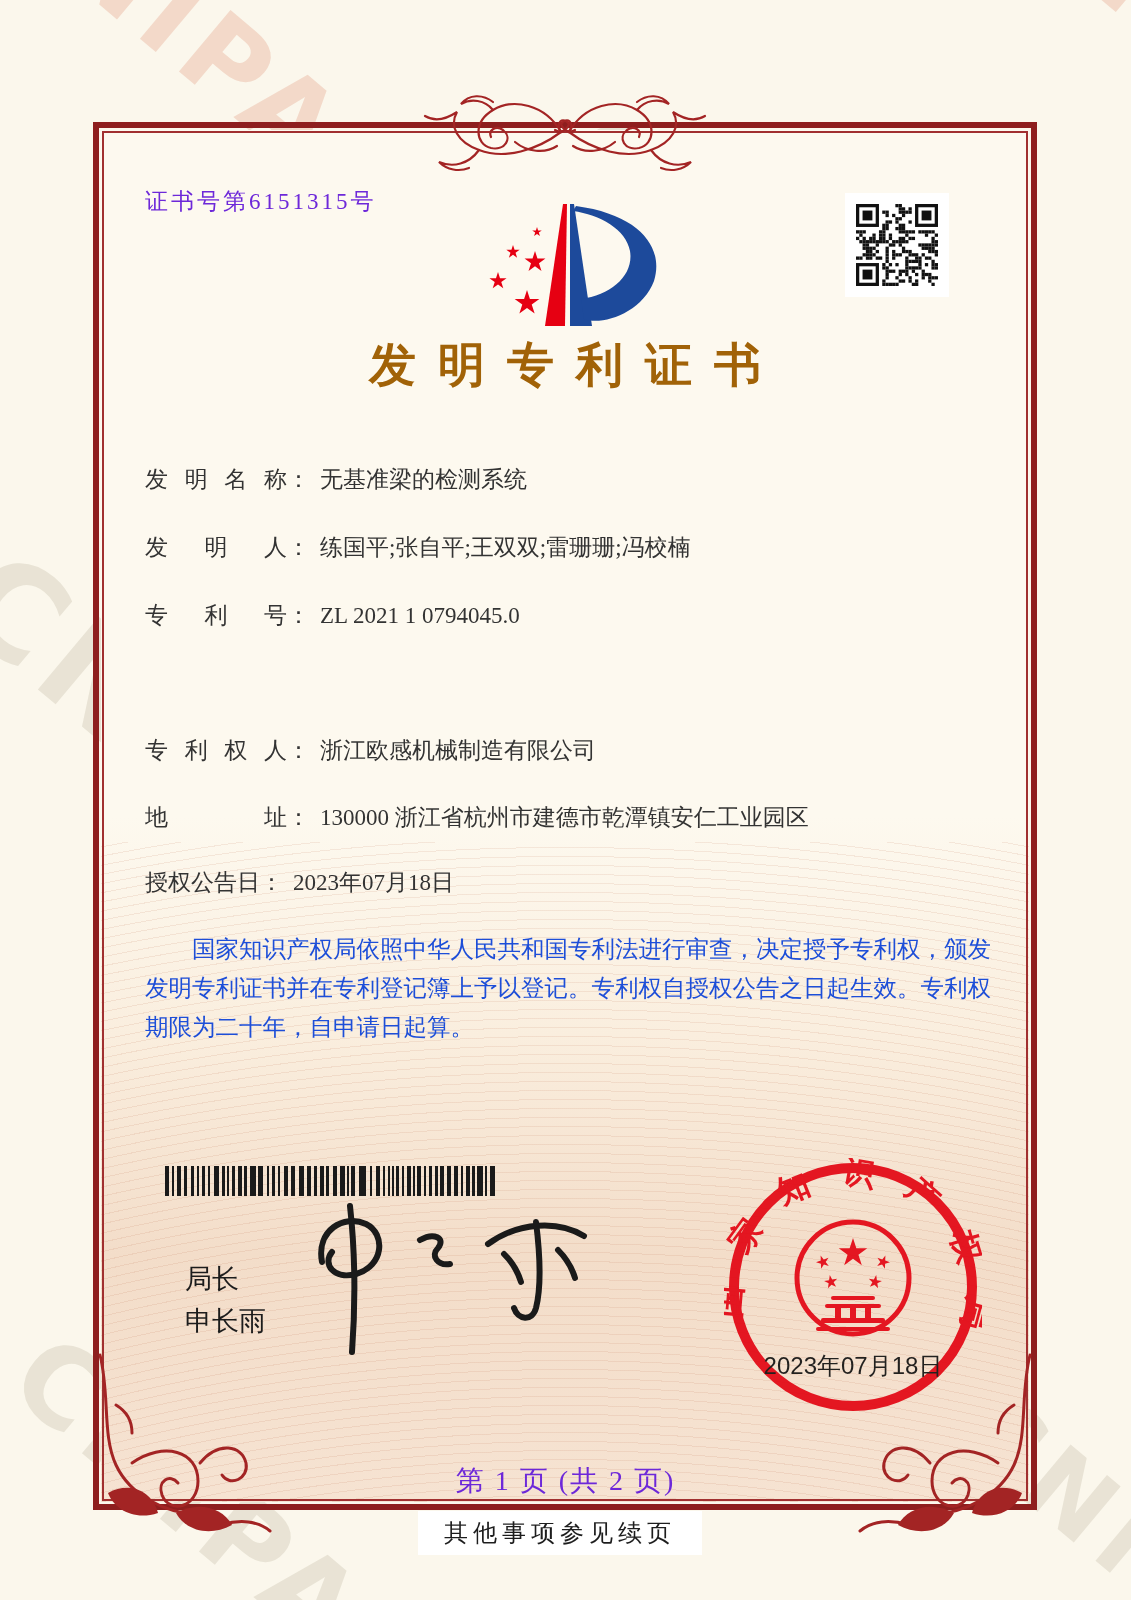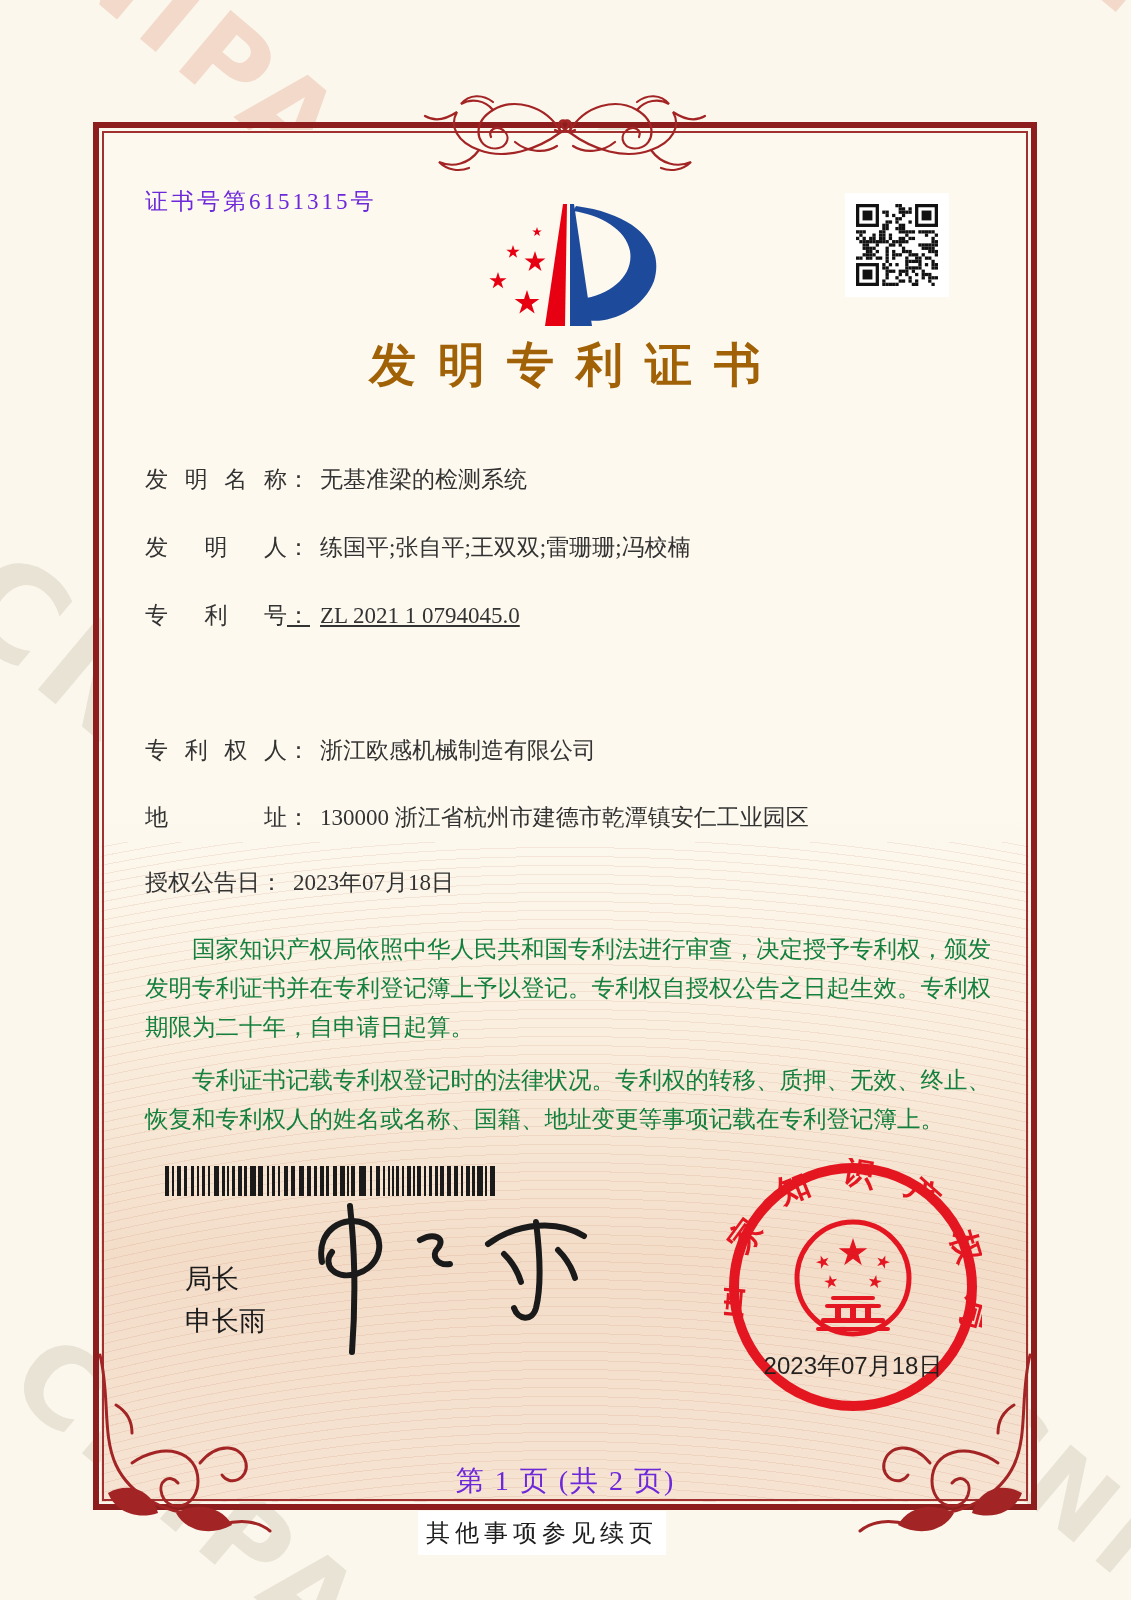--- a/index.html
+++ b/index.html
@@ -54,34 +54,34 @@
   }
   
   .row{ position:absolute; left:145px; width:860px; font-size:23px; color:#333; white-space:nowrap; }
   .lbl{ display:inline-block; width:142px; text-align:justify; text-align-last:justify; vertical-align:bottom; }
   .val{ margin-left:10px; }
   .grant-lbl{ display:inline-block; }
   .grant2{ position:absolute; left:415px; top:0; }
   
   .paras{
     position:absolute; left:145px; top:930px; width:846px;
-    font-size:23.5px; line-height:39px; text-align:justify; color:#15803d;
+    font-size:23.5px; line-height:39px; text-align:justify; color:#1d4ed8;
   }
   .paras p{ margin:0 0 14px 0; text-indent:2em; }
   
   .barcode{ position:absolute; left:165px; top:1166px; }
   .director{ position:absolute; left:165px; top:1258px;
     font-family:"Liberation Sans","DejaVu Sans",sans-serif;
     font-size:27px; color:#1c1c1c; line-height:42px;margin-left:20px; }
   .sig{ position:absolute; left:292px; top:1192px; }
   .seal{ position:absolute; left:724px; top:1158px; }
   .page-num{ position:absolute; left:0; top:1462px; width:100%;
     text-align:center; font-size:28px; letter-spacing:2px; color:#6d28d9; }
   .note-box{
-    position:absolute; left:418px; top:1511px; width:248px; height:44px;
+    position:absolute; left:418px; top:1511px; width:284px; height:44px;
     background:#ffffff; display:flex; align-items:center; justify-content:center;
   }
   .note-box span{ font-size:24px; letter-spacing:5px; color:#1d1d1d; }
 </style>
 </head>
 <body>
 
 <div class="page">
 
   <span class="wm wm-red" style="left:-40px;top:-50px;font-size:110px;">CNIPA</span>
@@ -373,36 +373,35 @@
   </div>
 
   <div class="title">发明专利证书</div>
 
   <div class="row" style="top:464px;font-family:Liberation Serif, serif;">
     <span class="lbl">发明名称</span><span>：</span><span class="val">无基准梁的检测系统</span>
   </div>
   <div class="row" style="top:532px;">
     <span class="lbl">发明人</span><span>：</span><span class="val">练国平;张自平;王双双;雷珊珊;冯校楠</span>
   </div>
-  <div class="row" style="top:600px;text-decoration:underline;">
+  <div class="row" style="top:600px;">
     <span class="lbl">专利号</span><span>：</span><span class="val">ZL 2021 1 0794045.0</span>
   </div>
   <div class="row" style="top:735px;">
     <span class="lbl">专利权人</span><span>：</span><span class="val">浙江欧感机械制造有限公司</span>
   </div>
   <div class="row" style="top:802px;">
     <span class="lbl">地址</span><span>：</span><span class="val">130000 浙江省杭州市建德市乾潭镇安仁工业园区</span>
   </div>
   <div class="row" style="top:867px;">
     <span class="grant-lbl">授权公告日</span><span>：</span><span class="val">2023年07月18日</span>
   </div>
 
   <div class="paras">
     <p>国家知识产权局依照中华人民共和国专利法进行审查，决定授予专利权，颁发发明专利证书并在专利登记簿上予以登记。专利权自授权公告之日起生效。专利权期限为二十年，自申请日起算。</p>
-    <p>专利证书记载专利权登记时的法律状况。专利权的转移、质押、无效、终止、恢复和专利权人的姓名或名称、国籍、地址变更等事项记载在专利登记簿上。</p>
   </div>
 
   <svg id="barcode" class="barcode" width="334" height="30" viewBox="0 0 334 30">
       <rect x="0" y="0" width="4" height="30" fill="#1a1a1a"></rect>
       <rect x="7" y="0" width="2" height="30" fill="#1a1a1a"></rect>
       <rect x="12" y="0" width="4" height="30" fill="#1a1a1a"></rect>
       <rect x="19" y="0" width="3" height="30" fill="#1a1a1a"></rect>
       <rect x="26" y="0" width="3" height="30" fill="#1a1a1a"></rect>
       <rect x="32" y="0" width="2" height="30" fill="#1a1a1a"></rect>
       <rect x="37" y="0" width="3" height="30" fill="#1a1a1a"></rect>

